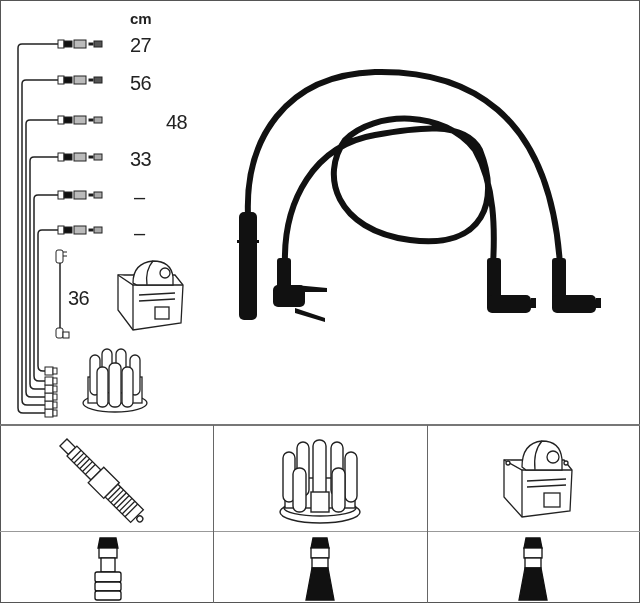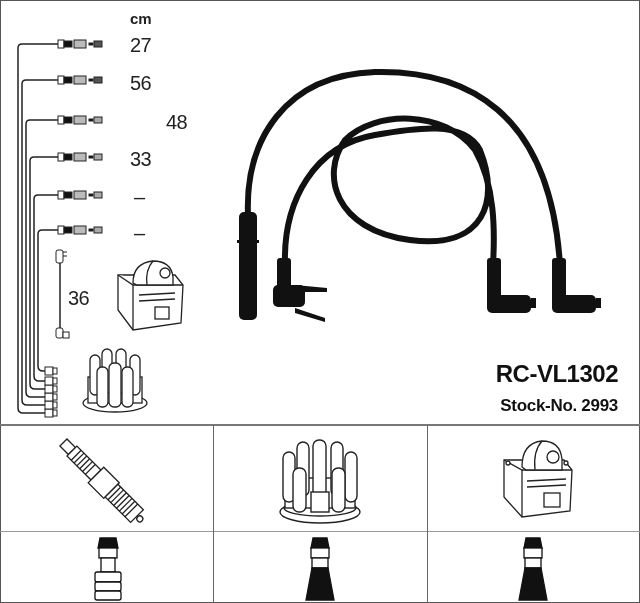--- a/index.html
+++ b/index.html
@@ -162,22 +162,20 @@
       <rect x="262" y="258" width="14" height="50" rx="3"></rect>
       <rect x="262" y="295" width="44" height="18" rx="5"></rect>
       <rect x="306" y="298" width="5" height="10"></rect>
 
       <rect x="327" y="258" width="14" height="50" rx="3"></rect>
       <rect x="327" y="295" width="44" height="18" rx="5"></rect>
       <rect x="371" y="298" width="5" height="10"></rect>
     </g>
   </svg>
 
-  <div class="title">RC-VL1302</div>
-  <div class="stock">Stock-No. 2993</div>
 </div>
 
 <div class="hdiv" style="top:424px;"></div>
 <div class="hdiv" style="top:531px; border-top:1px solid #999;"></div>
 <div class="vdiv" style="left:213px;"></div>
 <div class="vdiv" style="left:427px;"></div>
 
 <svg width="100" height="100" style="left:58px;top:430px;">
   <g stroke="#222" stroke-width="1.3" fill="#fff" transform="rotate(-45 50 50)">
     <rect x="40" y="-8" width="10" height="12"></rect>

